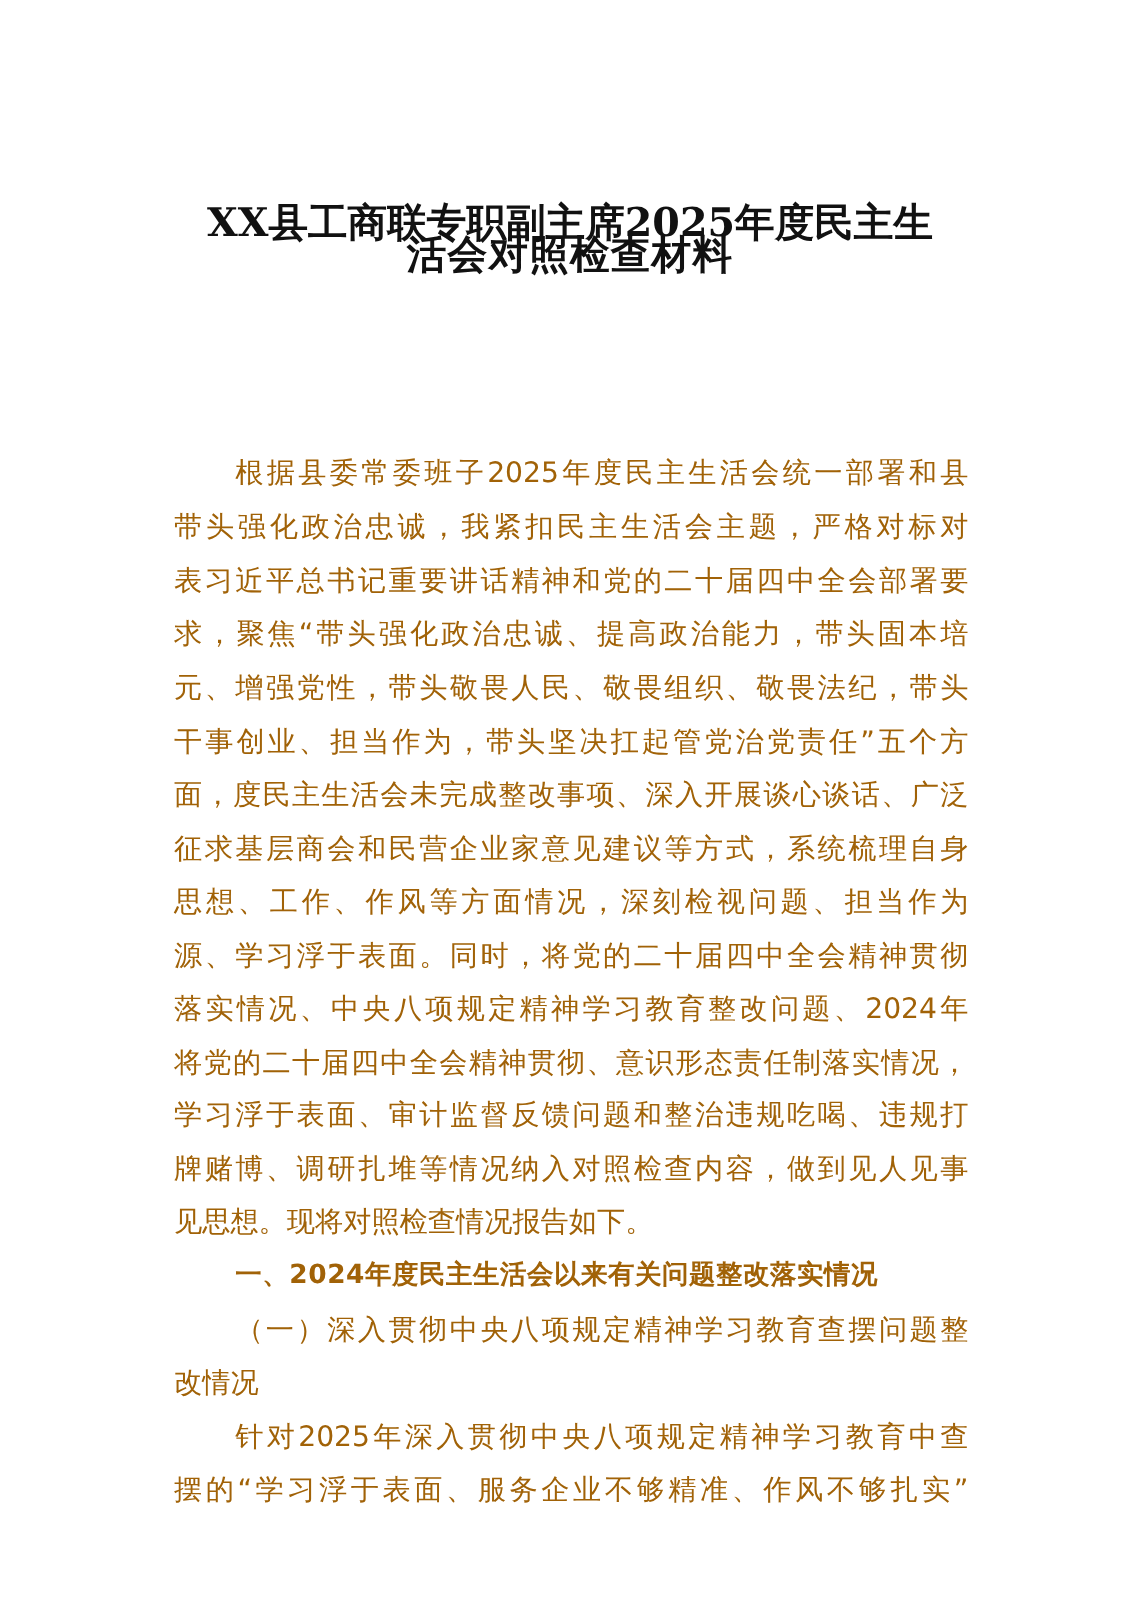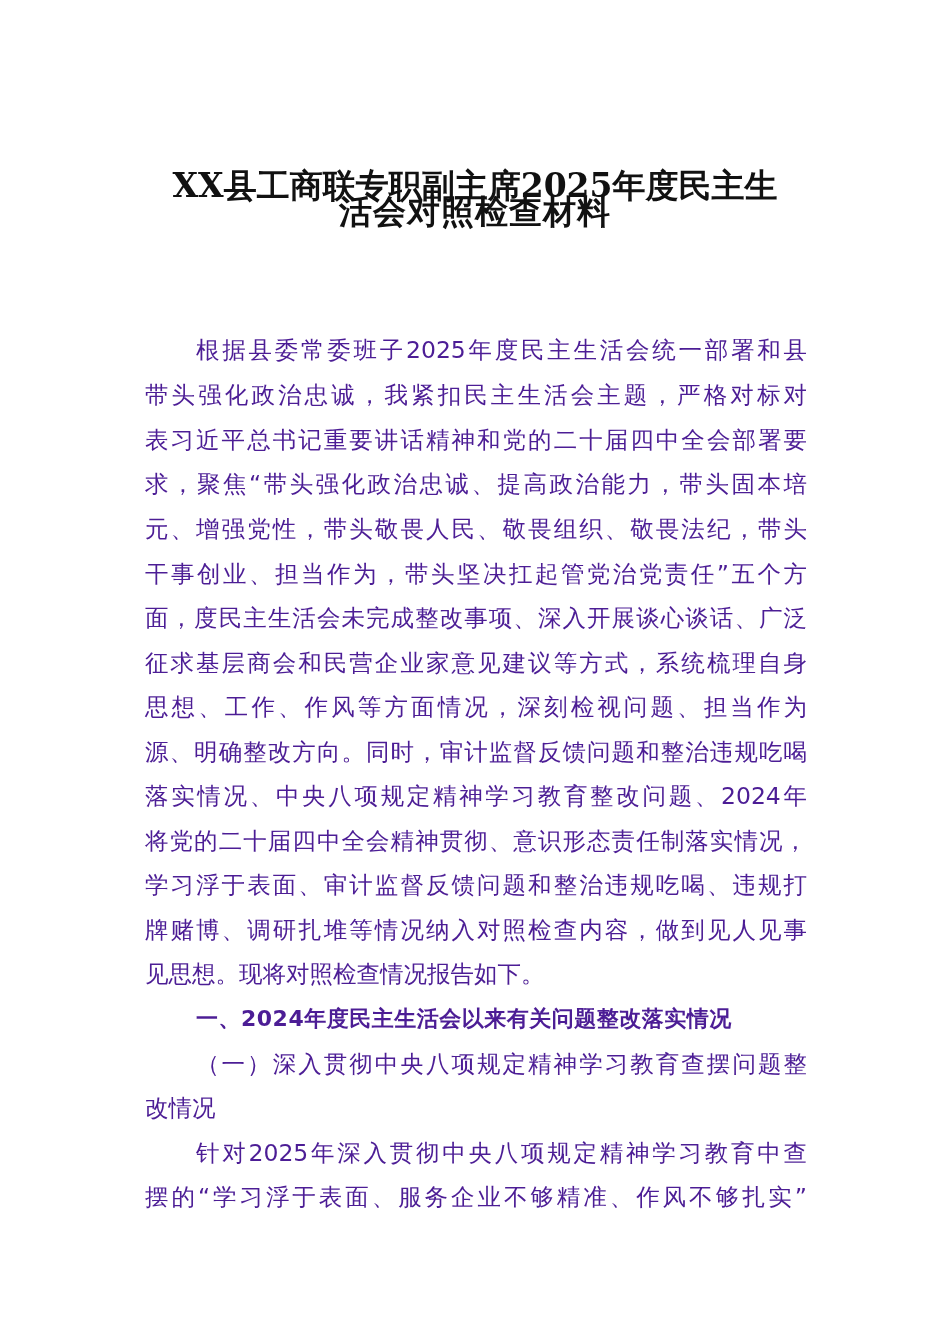--- a/index.html
+++ b/index.html
@@ -45,21 +45,22 @@
       left: 145px;
       width: 662px;
       height: 38px;
       font-size: 23.5px;
       line-height: 38px;
       white-space: nowrap;
       text-align: justify;
       text-align-last: justify;
       font-family: "DejaVu Sans", "Liberation Sans", sans-serif;
       font-weight: normal;
-      color: #4c1d95;
+      color: #a16207;
+      margin-top: 44px;
     }
     .line.indent { left: 196px; width: 611px; }
     .line.last { text-align-last: left; }
     .line.heading {
       font-family: "DejaVu Sans", "Liberation Sans", sans-serif;
       font-weight: bold;
       text-align-last: left;
       left: 196px;
       width: 611px;
       font-size: 22px;
@@ -78,21 +79,21 @@
   <div>
     <div class="line indent" style="top:331px;">根据县委常委班子2025年度民主生活会统一部署和县</div>
     <div class="line" style="top:376px;">带头强化政治忠诚，我紧扣民主生活会主题，严格对标对</div>
     <div class="line" style="top:421px;">表习近平总书记重要讲话精神和党的二十届四中全会部署要</div>
     <div class="line" style="top:465px;">求，聚焦“带头强化政治忠诚、提高政治能力，带头固本培</div>
     <div class="line" style="top:510px;">元、增强党性，带头敬畏人民、敬畏组织、敬畏法纪，带头</div>
     <div class="line" style="top:555px;">干事创业、担当作为，带头坚决扛起管党治党责任”五个方</div>
     <div class="line" style="top:599px;">面，度民主生活会未完成整改事项、深入开展谈心谈话、广泛</div>
     <div class="line" style="top:644px;">征求基层商会和民营企业家意见建议等方式，系统梳理自身</div>
     <div class="line" style="top:688px;">思想、工作、作风等方面情况，深刻检视问题、担当作为</div>
-    <div class="line" style="top:733px;">源、明确整改方向。同时，审计监督反馈问题和整治违规吃喝</div>
+    <div class="line" style="top:733px;">源、学习浮于表面。同时，将党的二十届四中全会精神贯彻</div>
     <div class="line" style="top:777px;">落实情况、中央八项规定精神学习教育整改问题、2024年</div>
     <div class="line" style="top:822px;">将党的二十届四中全会精神贯彻、意识形态责任制落实情况，</div>
     <div class="line" style="top:866px;">学习浮于表面、审计监督反馈问题和整治违规吃喝、违规打</div>
     <div class="line" style="top:911px;">牌赌博、调研扎堆等情况纳入对照检查内容，做到见人见事</div>
     <div class="line last" style="top:955px;">见思想。现将对照检查情况报告如下。</div>
   </div>
 
   <div class="line heading" style="top:1000px;">一、2024年度民主生活会以来有关问题整改落实情况</div>
 
   <div>

